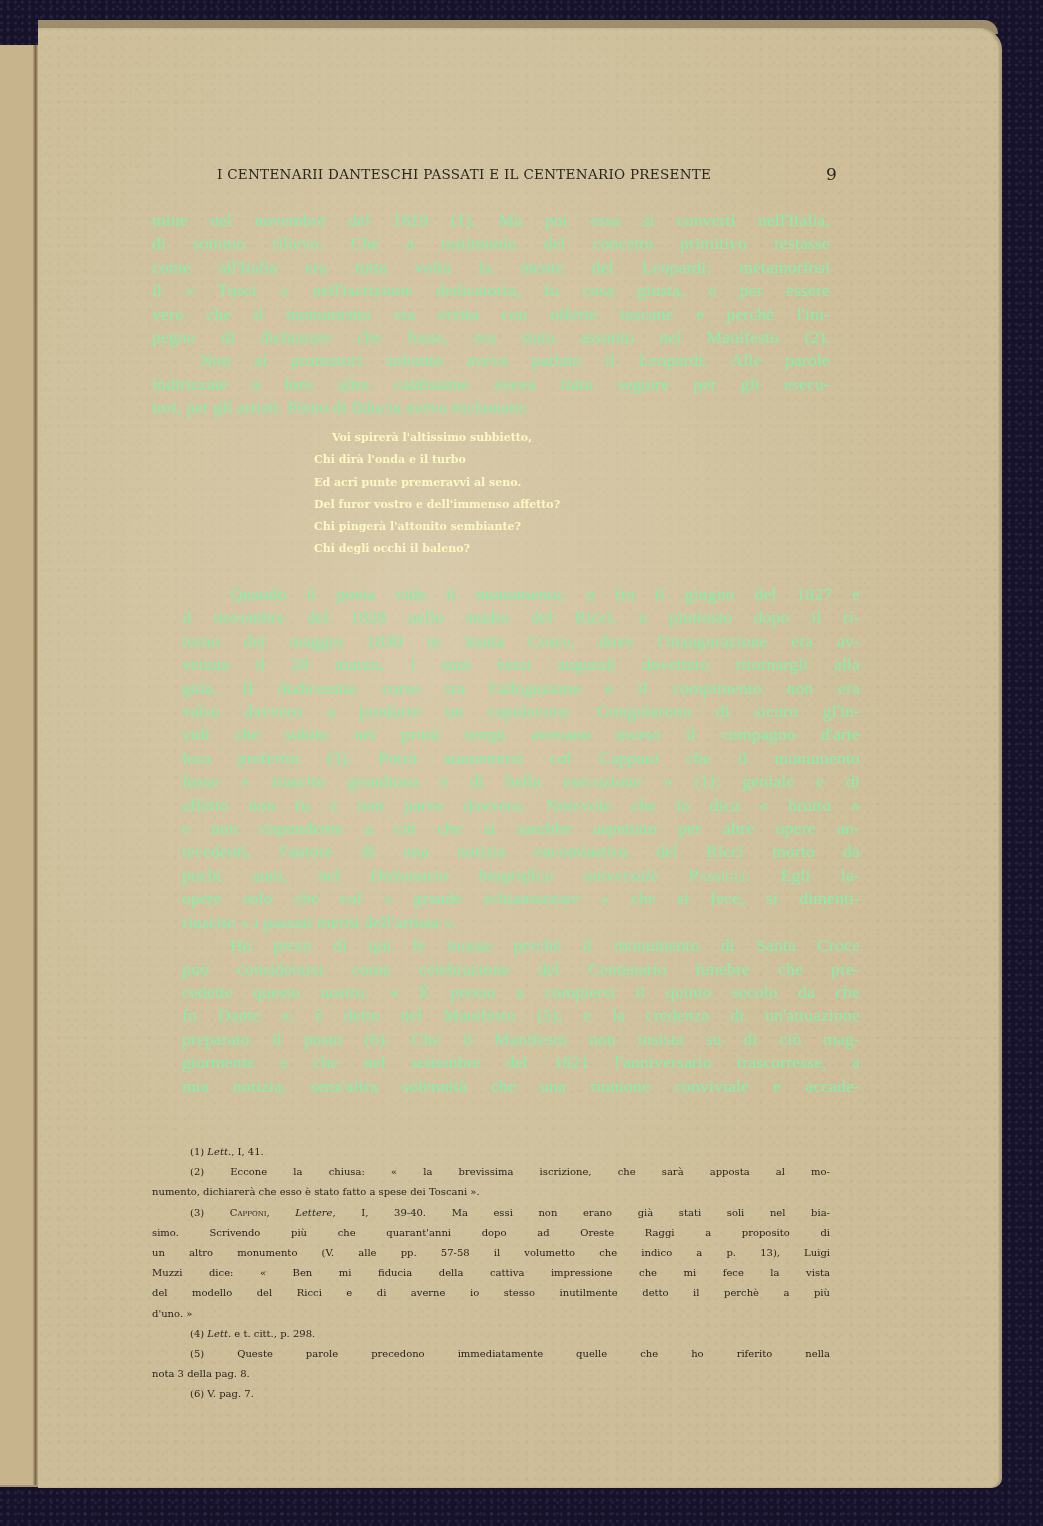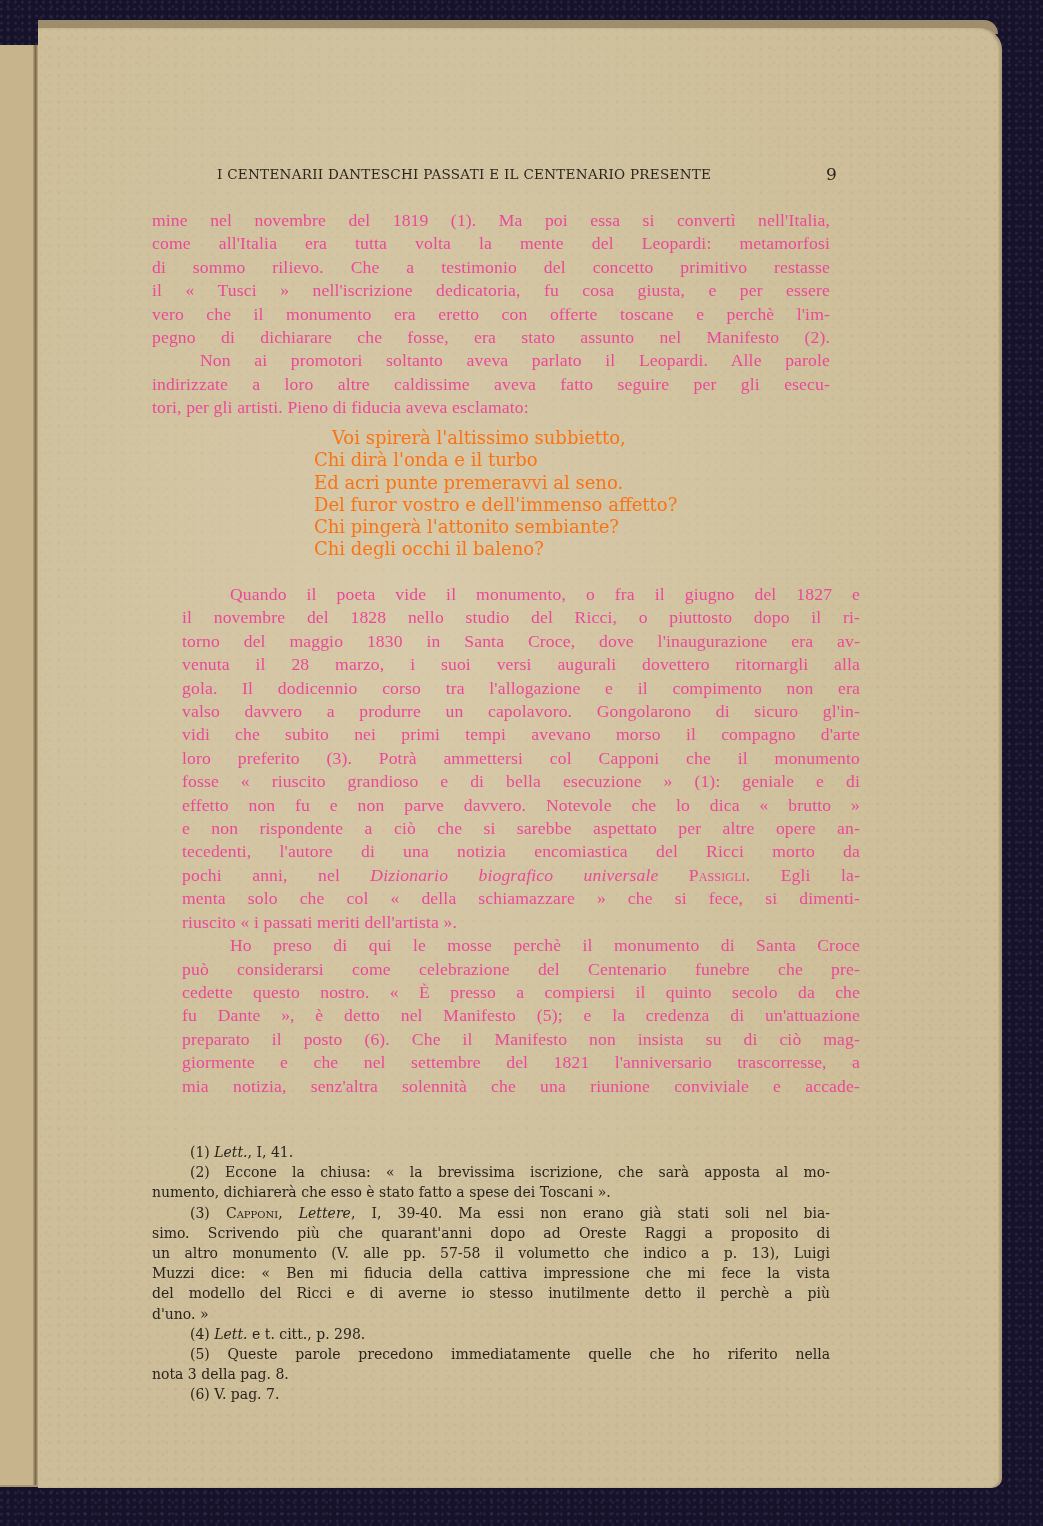--- a/index.html
+++ b/index.html
@@ -37,39 +37,40 @@
     box-shadow: inset -3px 0 2px rgba(120,100,70,0.35);
   }
   .running-head {
     position: absolute; left: 217px; top: 166px; width: 620px;
     font-size: 13.5px; letter-spacing: 0.3px; color: #2b251f;
   }
   .running-head .title { position: absolute; left: 0; top: 0; }
   .running-head .pnum { position: absolute; right: 0; top: -2px; font-size: 17px; }
   .body-text {
     position: absolute; left: 152px; top: 209px; width: 678px;
-    font-size: 17.6px; line-height: 23.4px; color: #ec4899;
+    font-size: 17.6px; line-height: 23.4px; color: #86efac;
     text-align: justify;
     font-family: "Liberation Serif", "DejaVu Serif", serif;
     letter-spacing: 0.15px;
   }
   .body-text p { margin: 0; text-indent: 0; }
   .body-text .line { display: block; text-align: justify; text-align-last: justify; white-space: nowrap; }
   .body-text .line.last { text-align-last: left; }
   .verse {
     position: absolute; left: 314px; top: 427px; width: 420px;
-    font-family: "DejaVu Serif", serif; font-size: 18px; line-height: 22.3px;
-    color: #f97316;
+    font-family: "DejaVu Serif", serif; font-size: 11px; line-height: 22.3px;
+    color: #fef9c3;
+    font-weight: bold;
   }
   .verse .vl { display: block; white-space: nowrap; }
   .verse .vl.first { padding-left: 18px; }
   .para2 { top: 583px !important; margin-left: 30px; }
   .notes {
     position: absolute; left: 152px; top: 1142px; width: 678px;
-    font-family: "DejaVu Serif", serif; font-size: 14px; line-height: 20.2px;
+    font-family: "DejaVu Serif", serif; font-size: 10px; line-height: 20.2px;
     color: #2a241e;
   }
   .notes .line { display: block; white-space: nowrap; text-align: justify; text-align-last: justify; }
   .notes .line.last { text-align-last: left; }
   .notes .ind { padding-left: 38px; }
   .it { font-style: italic; }
   .sc { font-variant: small-caps; }
 </style>
 </head>
 <body>
@@ -80,22 +81,22 @@
 <div class="page"></div>
 
 <div class="running-head">
   <span class="title">I CENTENARII DANTESCHI PASSATI E IL CENTENARIO PRESENTE</span>
   <span class="pnum">9</span>
 </div>
 
 <div class="body-text">
   <p>
     <span class="line">mine nel novembre del 1819 (1). Ma poi essa si convertì nell'Italia,</span>
+    <span class="line">di sommo rilievo. Che a testimonio del concetto primitivo restasse</span>
     <span class="line">come all'Italia era tutta volta la mente del Leopardi: metamorfosi</span>
-    <span class="line">di sommo rilievo. Che a testimonio del concetto primitivo restasse</span>
     <span class="line">il « Tusci » nell'iscrizione dedicatoria, fu cosa giusta, e per essere</span>
     <span class="line">vero che il monumento era eretto con offerte toscane e perchè l'im-</span>
     <span class="line">pegno di dichiarare che fosse, era stato assunto nel Manifesto (2).</span>
   </p>
   <p>
     <span class="line" style="padding-left:48px">Non ai promotori soltanto aveva parlato il Leopardi. Alle parole</span>
     <span class="line">indirizzate a loro altre caldissime aveva fatto seguire per gli esecu-</span>
     <span class="line last">tori, per gli artisti. Pieno di fiducia aveva esclamato:</span>
   </p>
 </div>
@@ -117,21 +118,21 @@
     <span class="line">venuta il 28 marzo, i suoi versi augurali dovettero ritornargli alla</span>
     <span class="line">gola. Il dodicennio corso tra l'allogazione e il compimento non era</span>
     <span class="line">valso davvero a produrre un capolavoro. Gongolarono di sicuro gl'in-</span>
     <span class="line">vidi che subito nei primi tempi avevano morso il compagno d'arte</span>
     <span class="line">loro preferito (3). Potrà ammettersi col Capponi che il monumento</span>
     <span class="line">fosse « riuscito grandioso e di bella esecuzione » (1): geniale e di</span>
     <span class="line">effetto non fu e non parve davvero. Notevole che lo dica « brutto »</span>
     <span class="line">e non rispondente a ciò che si sarebbe aspettato per altre opere an-</span>
     <span class="line">tecedenti, l'autore di una notizia encomiastica del Ricci morto da</span>
     <span class="line"><span>pochi anni, nel </span><span class="it">Dizionario biografico universale</span><span class="sc"> Passigli</span><span>. Egli la-</span></span>
-    <span class="line">menta solo che col « della schiamazzare » che si fece, si dimenti-</span>
+    <span class="line">opere solo che col « grande schiamazzare » che si fece, si dimenti-</span>
     <span class="line last">riuscito « i passati meriti dell'artista ».</span>
   </p>
   <p>
     <span class="line" style="padding-left:48px">Ho preso di qui le mosse perchè il monumento di Santa Croce</span>
     <span class="line">può considerarsi come celebrazione del Centenario funebre che pre-</span>
     <span class="line">cedette questo nostro. « È presso a compiersi il quinto secolo da che</span>
     <span class="line">fu Dante », è detto nel Manifesto (5); e la credenza di un'attuazione</span>
     <span class="line">preparato il posto (6). Che il Manifesto non insista su di ciò mag-</span>
     <span class="line">giormente e che nel settembre del 1821 l'anniversario trascorresse, a</span>
     <span class="line">mia notizia, senz'altra solennità che una riunione conviviale e accade-</span>

